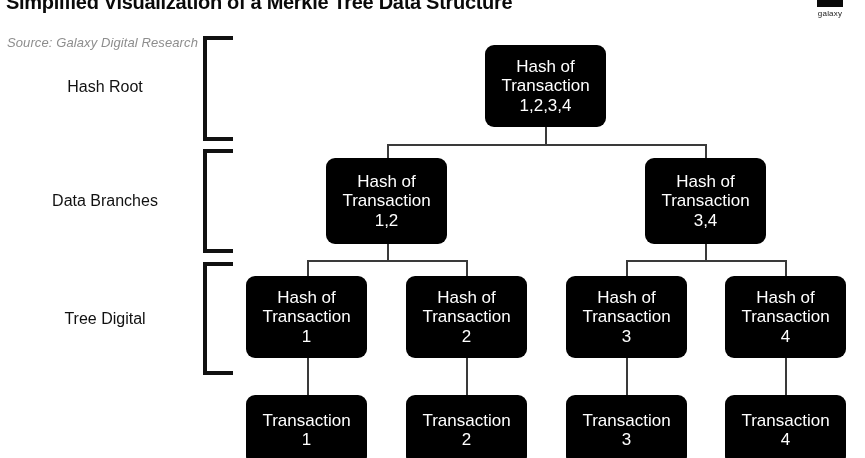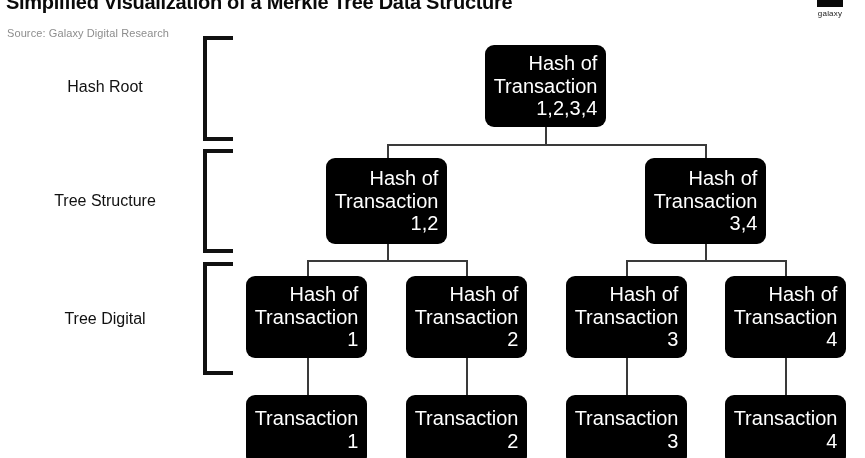--- a/index.html
+++ b/index.html
@@ -12,22 +12,22 @@
   }
   #canvas{position:absolute;left:0;top:0;width:865px;height:334px;}
 
   
   .title{
     position:absolute;left:6px;top:-9px;
     font-size:20px;font-weight:700;color:#0a0a0a;
     letter-spacing:-0.3px;white-space:nowrap;
   }
   .source{
-    position:absolute;left:7px;top:27px;
-    font-size:11px;color:#8d8d8d;letter-spacing:0.1px;white-space:nowrap;
+    position:absolute;left:7px;top:35px;
+    font-size:13px;color:#8d8d8d;letter-spacing:0.1px;white-space:nowrap;font-style:italic;
   }
   .logo{
     position:absolute;right:11px;top:0px;
     width:48px;text-align:center;
   }
   .logo-bar{
     width:26px;height:7px;background:#0a0a0a;margin:0 auto 2px auto;
   }
   .logo-word{
     font-size:8px;color:#1a1a1a;letter-spacing:0.2px;
@@ -52,23 +52,23 @@
 
   
   .node{
     position:absolute;
     background:#000000;
     color:#ffffff;
     border-radius:9px;
     display:flex;
     align-items:center;
     justify-content:center;
-    text-align:right;
+    text-align:center;
     line-height:1.13;
-    font-size:20px;
+    font-size:17px;
     box-sizing:border-box;
     padding:4px 5px;
     white-space:pre-line;
   }
 
   
   .vline{position:absolute;background:#3a3a3a;width:1.6px;}
   .hline{position:absolute;background:#3a3a3a;height:1.6px;}
 </style>
 </head>
@@ -78,21 +78,21 @@
 
   <div class="title">Simplified Visualization of a Merkle Tree Data Structure</div>
   <div class="source">Source: Galaxy Digital Research</div>
 
   <div class="logo">
     <div class="logo-bar"></div>
     <div class="logo-word">galaxy</div>
   </div>
 
   <div class="row-label" style="left:20px;top:78px;width:170px;">Hash Root</div>
-  <div class="row-label" style="left:20px;top:192px;width:170px;">Tree Structure</div>
+  <div class="row-label" style="left:20px;top:192px;width:170px;">Data Branches</div>
   <div class="row-label" style="left:20px;top:310px;width:170px;">Tree Digital</div>
 
   <div class="bracket" style="left:203px;top:36px;width:30px;height:105px;"></div>
   <div class="bracket" style="left:203px;top:149px;width:30px;height:104px;"></div>
   <div class="bracket" style="left:203px;top:262px;width:30px;height:113px;"></div>
 
   <div class="vline" style="left:545px;top:127px;height:18px;"></div>
   <div class="hline" style="left:387px;top:144px;width:318px;"></div>
   <div class="vline" style="left:387px;top:144px;height:14px;"></div>
   <div class="vline" style="left:705px;top:144px;height:14px;"></div>

